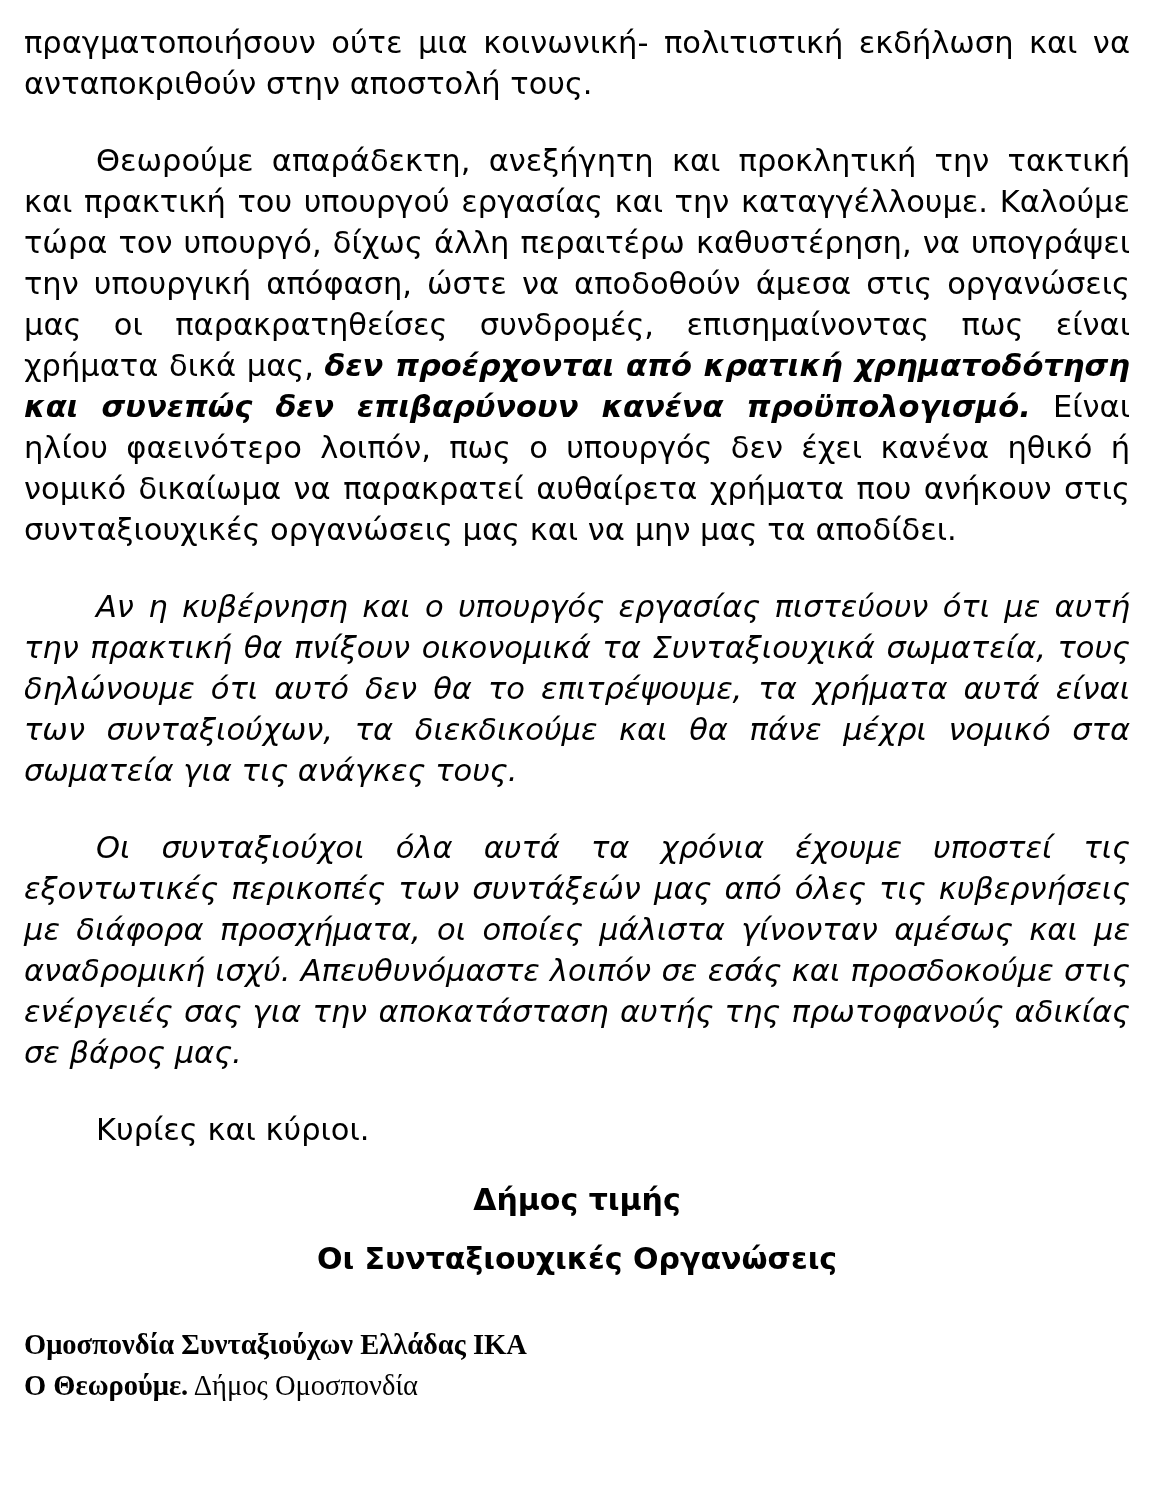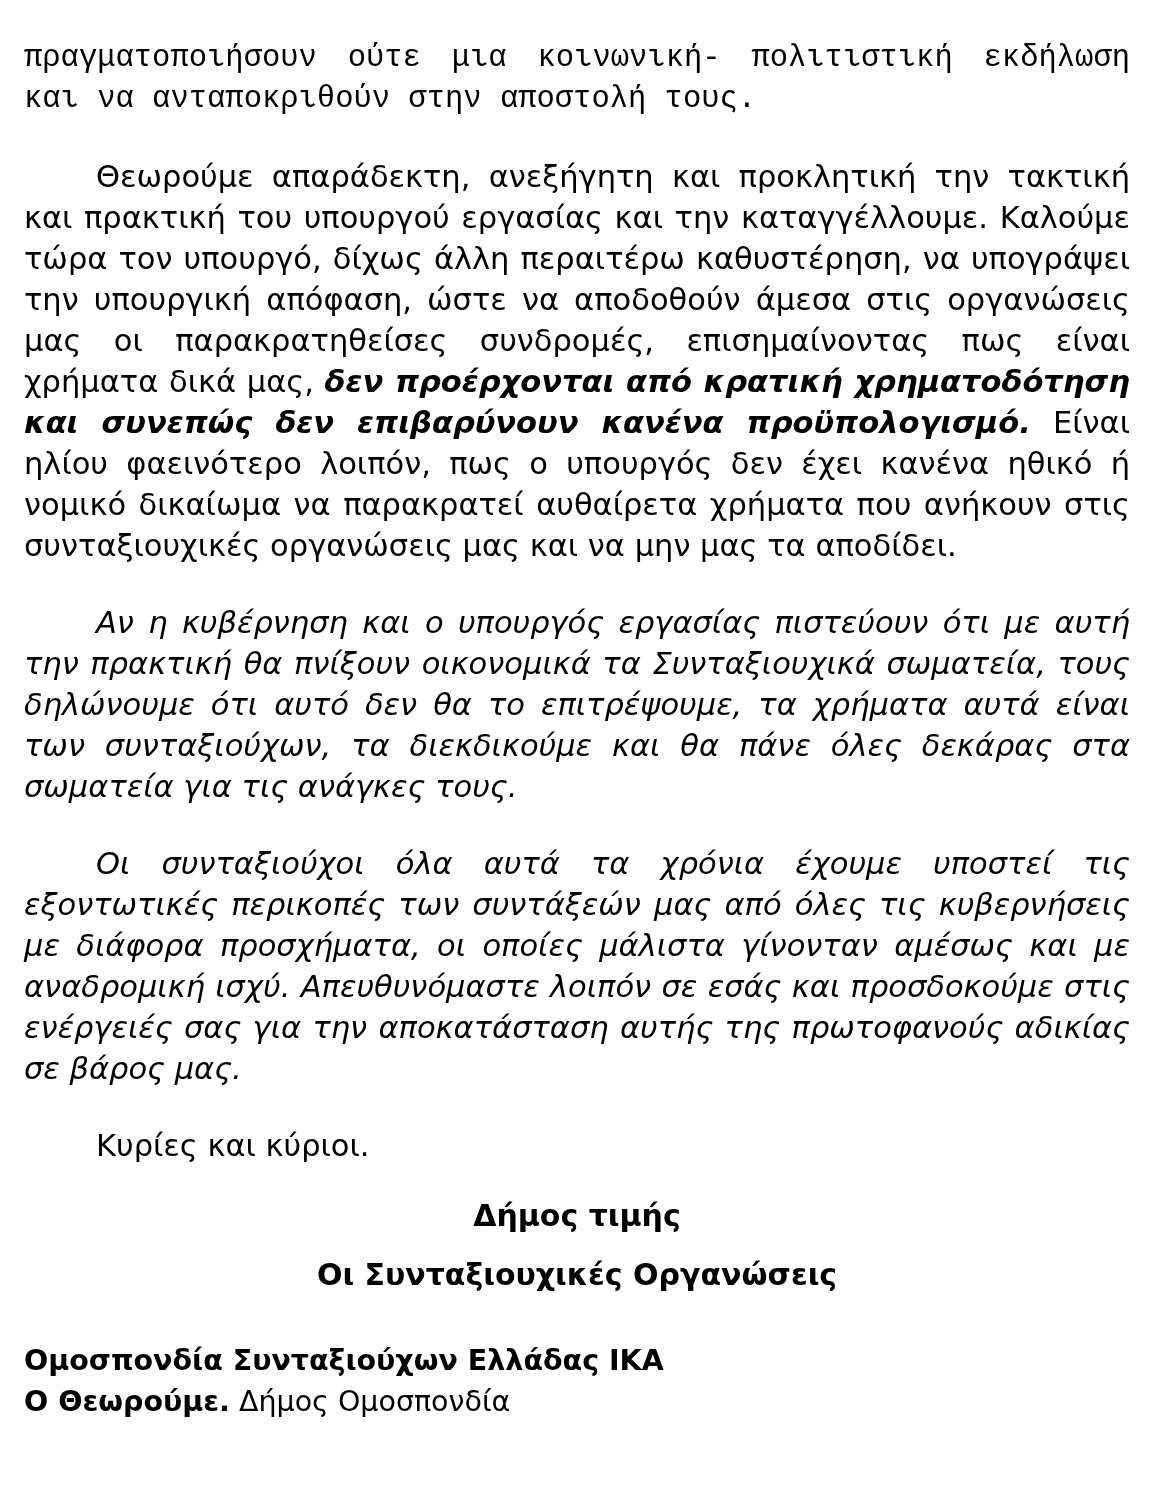--- a/index.html
+++ b/index.html
@@ -29,22 +29,21 @@
   }
   p {
     margin: 0 0 0 0;
   }
   p.para {
     text-indent: 72px;
     margin-top: 36px;
   }
   p.first {
     text-indent: 0;
-    margin-top: 16px;
-    font-family: Liberation Mono, monospace;
+    margin-top: 0;
   }
   .bold-italic {
     font-weight: bold;
     font-style: italic;
   }
   .italic {
     font-style: italic;
   }
   .closing {
     margin-top: 30px;
@@ -55,20 +54,21 @@
   }
   .closing .line2 {
     margin-top: 18px;
     text-align: center;
   }
   .signature {
     margin-top: 46px;
     font-size: 28.5px;
     line-height: 1.42;
     text-align: left;
+    font-family: Liberation Serif, serif;
   }
   .signature .org {
     font-weight: bold;
   }
   .signature .role {
     font-weight: bold;
   }
   .signature .name {
     font-weight: normal;
   }
@@ -81,21 +81,21 @@
 
     <p class="para first">
       <span>πραγματοποιήσουν ούτε μια κοινωνική- πολιτιστική εκδήλωση και να ανταποκριθούν στην αποστολή τους.</span>
     </p>
 
     <p class="para">
       <span>Θεωρούμε απαράδεκτη, ανεξήγητη και προκλητική την τακτική και πρακτική του υπουργού εργασίας και την καταγγέλλουμε. Καλούμε τώρα τον υπουργό,  δίχως άλλη περαιτέρω καθυστέρηση, να υπογράψει την υπουργική απόφαση, ώστε να αποδοθούν άμεσα στις οργανώσεις μας οι παρακρατηθείσες συνδρομές, επισημαίνοντας πως είναι χρήματα δικά μας, </span><span class="bold-italic">δεν προέρχονται από κρατική χρηματοδότηση και συνεπώς δεν επιβαρύνουν κανένα προϋπολογισμό.</span><span> Είναι ηλίου φαεινότερο λοιπόν, πως ο υπουργός δεν έχει κανένα ηθικό ή νομικό δικαίωμα να παρακρατεί αυθαίρετα χρήματα που ανήκουν στις συνταξιουχικές οργανώσεις μας και να μην μας τα αποδίδει.</span>
     </p>
 
     <p class="para italic">
-      <span>Αν η κυβέρνηση και ο υπουργός εργασίας πιστεύουν  ότι με αυτή την πρακτική θα πνίξουν οικονομικά τα Συνταξιουχικά σωματεία, τους δηλώνουμε ότι αυτό δεν θα το επιτρέψουμε, τα χρήματα αυτά είναι των συνταξιούχων, τα διεκδικούμε και θα πάνε όλες δεκάρας στα σωματεία για τις ανάγκες τους.</span>
+      <span>Αν η κυβέρνηση και ο υπουργός εργασίας πιστεύουν  ότι με αυτή την πρακτική θα πνίξουν οικονομικά τα Συνταξιουχικά σωματεία, τους δηλώνουμε ότι αυτό δεν θα το επιτρέψουμε, τα χρήματα αυτά είναι των συνταξιούχων, τα διεκδικούμε και θα πάνε μέχρι νομικό στα σωματεία για τις ανάγκες τους.</span>
     </p>
 
     <p class="para italic">
       <span>Οι συνταξιούχοι όλα αυτά τα χρόνια έχουμε υποστεί τις εξοντωτικές περικοπές των συντάξεών μας από όλες τις κυβερνήσεις με διάφορα προσχήματα, οι οποίες μάλιστα γίνονταν αμέσως και με αναδρομική ισχύ. Απευθυνόμαστε λοιπόν σε εσάς και προσδοκούμε στις ενέργειές σας για την αποκατάσταση αυτής της πρωτοφανούς αδικίας σε βάρος μας.</span>
     </p>
 
     <p class="para">
       <span>Κυρίες και κύριοι.</span>
     </p>
 

